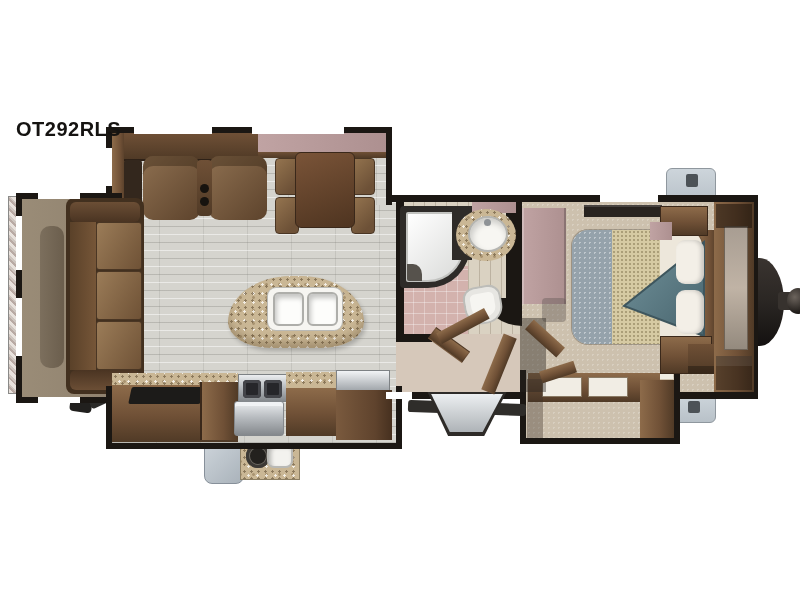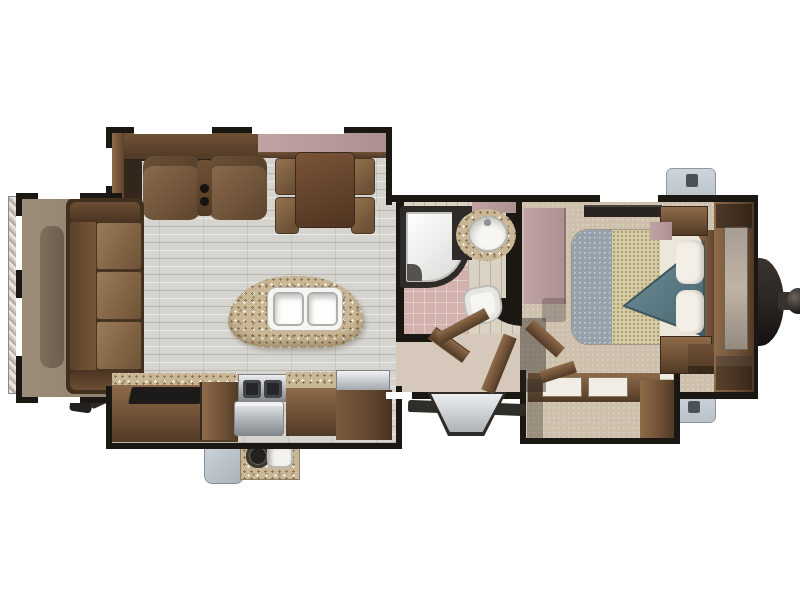--- a/index.html
+++ b/index.html
@@ -246,14 +246,15 @@
   <div class="abs win" style="left:134px;top:127px;width:78px;height:7px;"></div>
   <div class="abs win" style="left:252px;top:127px;width:92px;height:7px;"></div>
   <div class="abs win" style="left:106px;top:148px;width:6px;height:38px;"></div>
   <div class="abs win" style="left:16px;top:216px;width:6px;height:54px;"></div>
   <div class="abs win" style="left:16px;top:298px;width:6px;height:58px;"></div>
   <div class="abs win" style="left:38px;top:193px;width:42px;height:6px;"></div>
   <div class="abs win" style="left:38px;top:397px;width:42px;height:6px;"></div>
   <div class="abs win" style="left:600px;top:195px;width:58px;height:7px;"></div>
   <div class="abs win" style="left:386px;top:392px;width:26px;height:7px;"></div>
 
+  <div class="model-label">OT292RLS</div>
 
 </div>
 
 </body></html>

